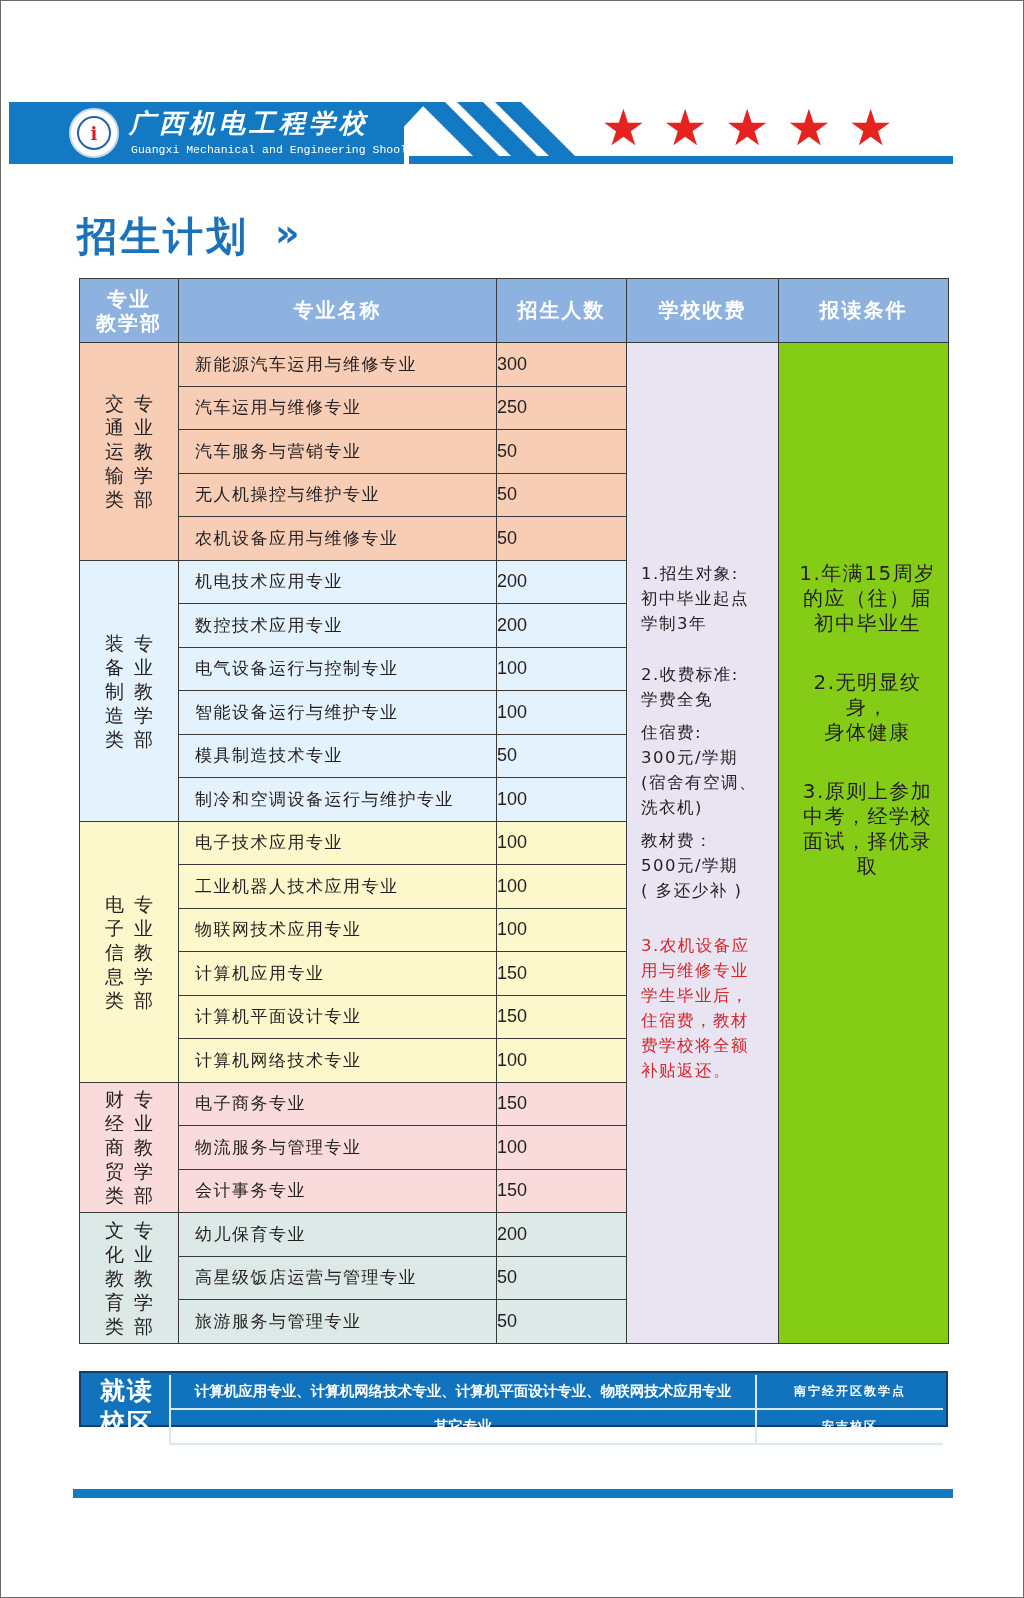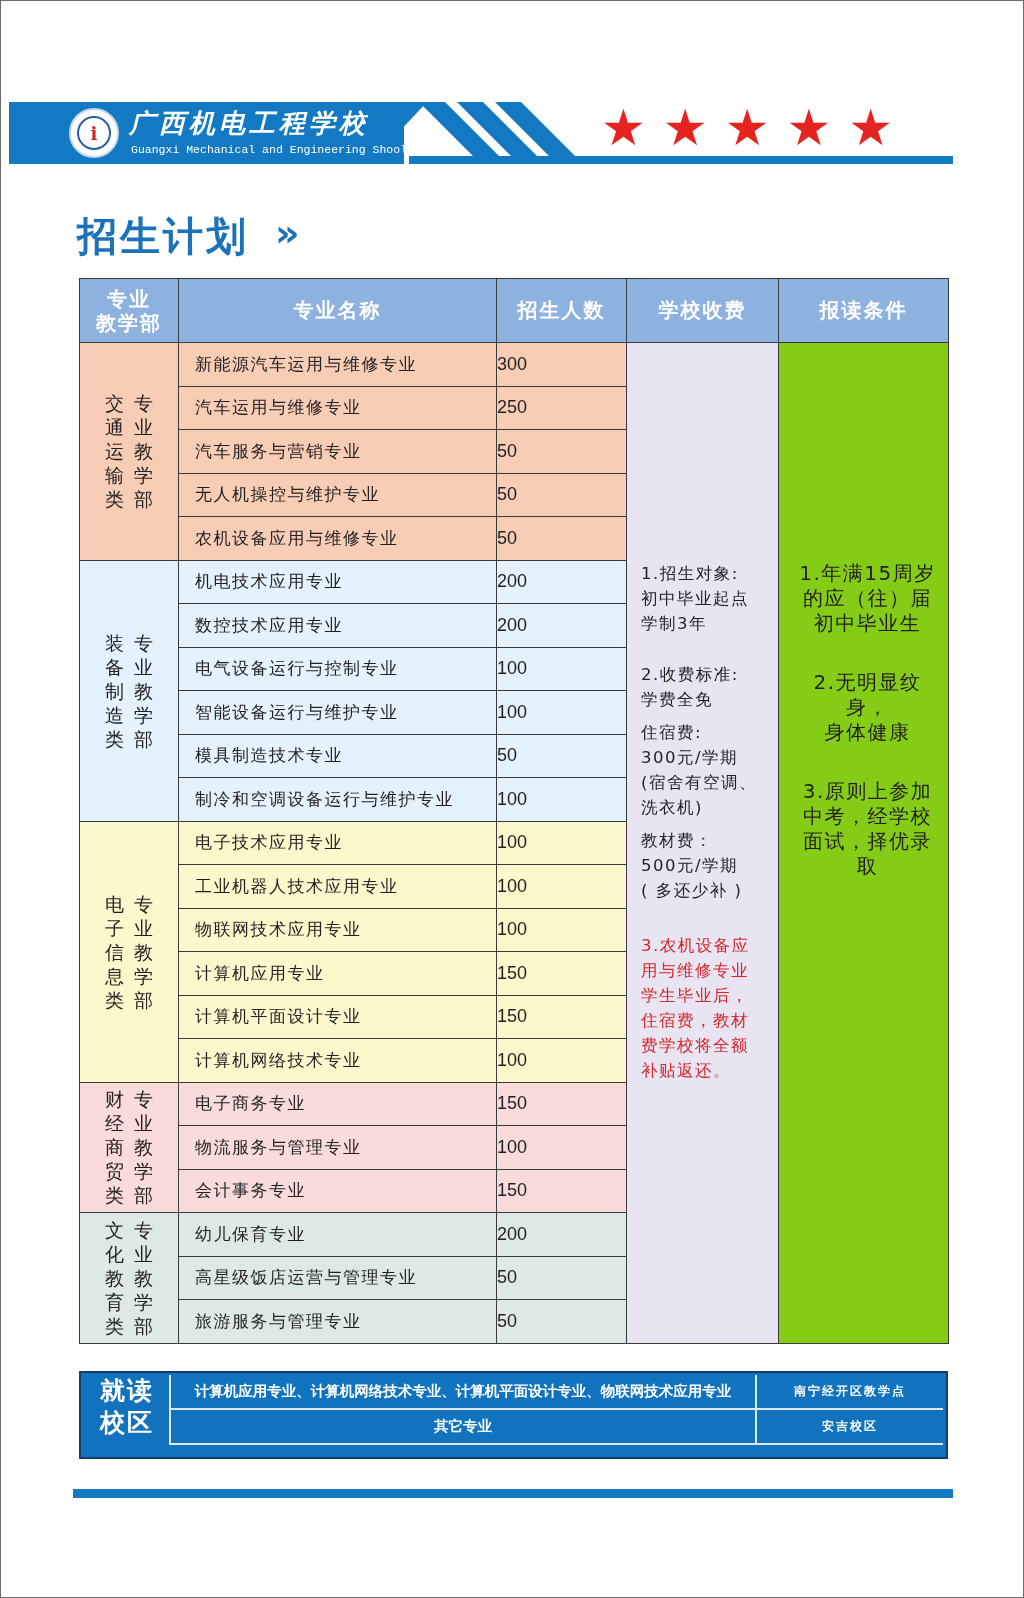--- a/index.html
+++ b/index.html
@@ -37,21 +37,21 @@
   td.count { font-size:18px; font-family:"Liberation Sans", sans-serif; }
   td.fees { background:#e8e4f2; vertical-align:top; padding:218px 10px 0 14px !important; font-size:16.5px; line-height:25px; letter-spacing:1.5px;margin-left:26px; }
   td.cond { background:#84cc16; vertical-align:top; padding:218px 8px 0 16px !important; font-size:20px; line-height:25px; letter-spacing:1.5px;text-align:center; }
   .para { margin-bottom:26px; }
   .para.tight { margin-bottom:8px; }
   .red { color:#d4262b; margin-top:30px; }
 
   .g0 { background:#f8cdb6; } .g1 { background:#e3f2fc; } .g2 { background:#fdf8cc; }
   .g3 { background:#f9dbdb; } .g4 { background:#dce9e6; }
 
-  .campus { position:absolute; left:78px; top:1370px; width:869px; height:88px; background:#1173bd; border:2px solid #163c6a; box-sizing:border-box; }
+  .campus { position:absolute; left:78px; top:1370px; width:869px; height:56px; background:#1173bd; border:2px solid #163c6a; box-sizing:border-box; }
   .campus-label { position:absolute; left:4px; top:2px; width:84px; height:70px; color:#fff; font-size:25px; font-weight:bold; text-align:center; line-height:32px; letter-spacing:2px; border-right:2px solid #dbe9f6; }
   .campus-row { position:absolute; left:90px; width:772px; height:33px; color:#fff; font-weight:bold; font-size:14.5px; display:flex; align-items:center; }
   .campus-row.r0 { top:2px; border-bottom:2px solid #dbe9f6; }
   .campus-row.r1 { top:37px; border-bottom:2px solid #dbe9f6; }
   .campus-row .majors { flex:0 0 584px; text-align:center; border-right:2px solid #dbe9f6; height:100%; display:flex; align-items:center; justify-content:center; }
   .campus-row .site { flex:1; text-align:center; font-size:12px; letter-spacing:2px; }
 
   .footer-bar { position:absolute; left:72px; top:1488px; width:880px; height:9px; background:#1279c2; }
 </style>
 </head>

